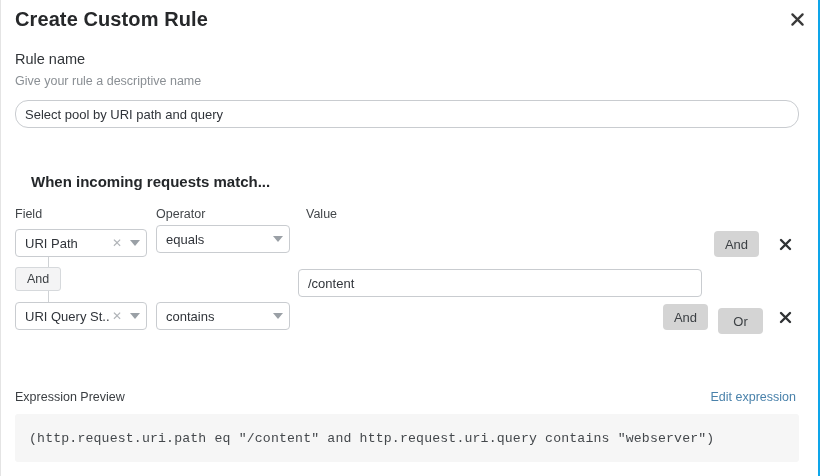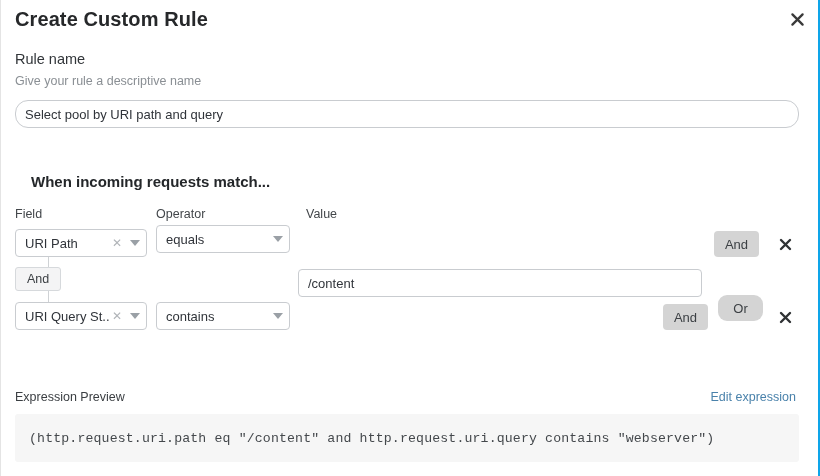--- a/index.html
+++ b/index.html
@@ -282,21 +282,21 @@
   <div class="select-box" style="left:155px; top:302px; width:134px;">
     <span class="select-text">contains</span>
     <span class="sel-caret">
         <i class="caret-tri"></i>
       </span>
   </div>
 
 
   <button class="pill-btn" style="left:662px; top:304px; width:45px;">And</button>
 
-  <button class="pill-btn" style="left:717px; top:295px; width:45px;border-radius:9px;">Or</button>
+  <button class="pill-btn" style="left:717px; top:308px; width:45px;">Or</button>
 
   <button class="row-delete" style="left:774px; top:307px;">
     <svg width="13" height="13" viewBox="0 0 13 13">
       <path d="M2 2 L11 11 M11 2 L2 11" stroke="#2f3234" stroke-width="2.4" stroke-linecap="round"></path>
     </svg>
   </button>
 
   <div class="exp-label">Expression Preview</div>
   <a class="exp-edit-link">Edit expression</a>
   <div class="exp-code">(http.request.uri.path eq "/content" and http.request.uri.query contains "webserver")</div>

